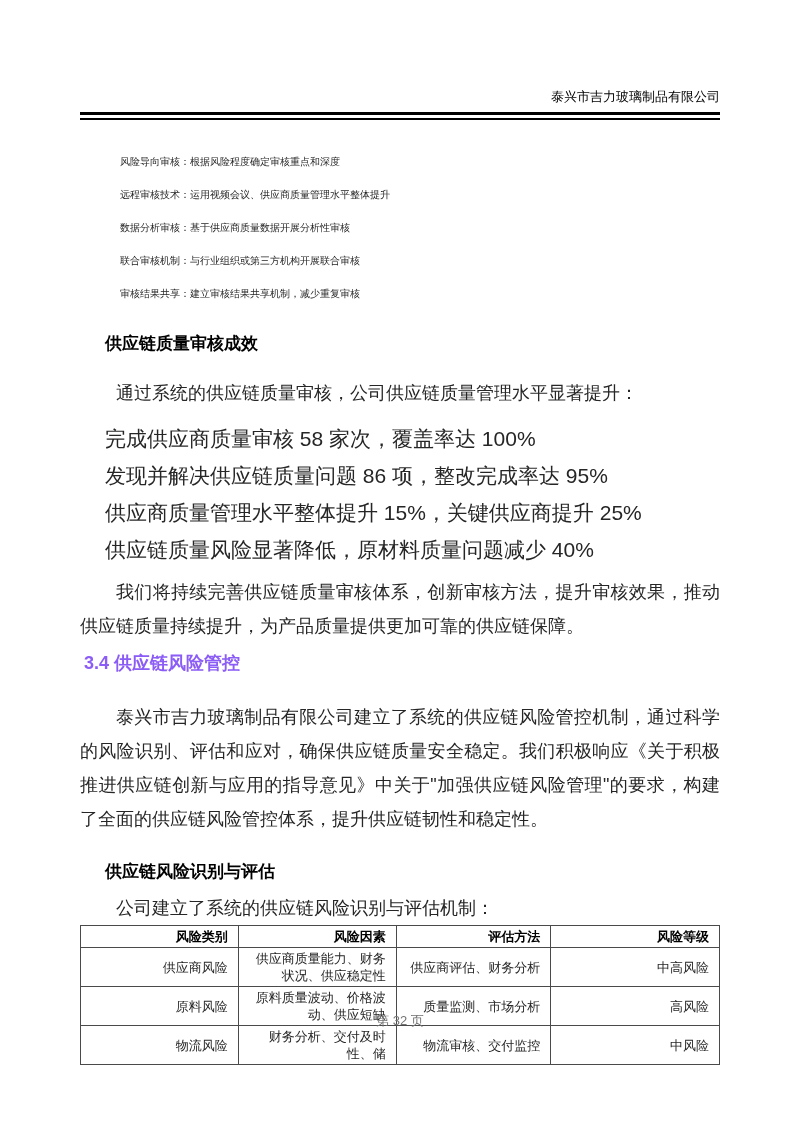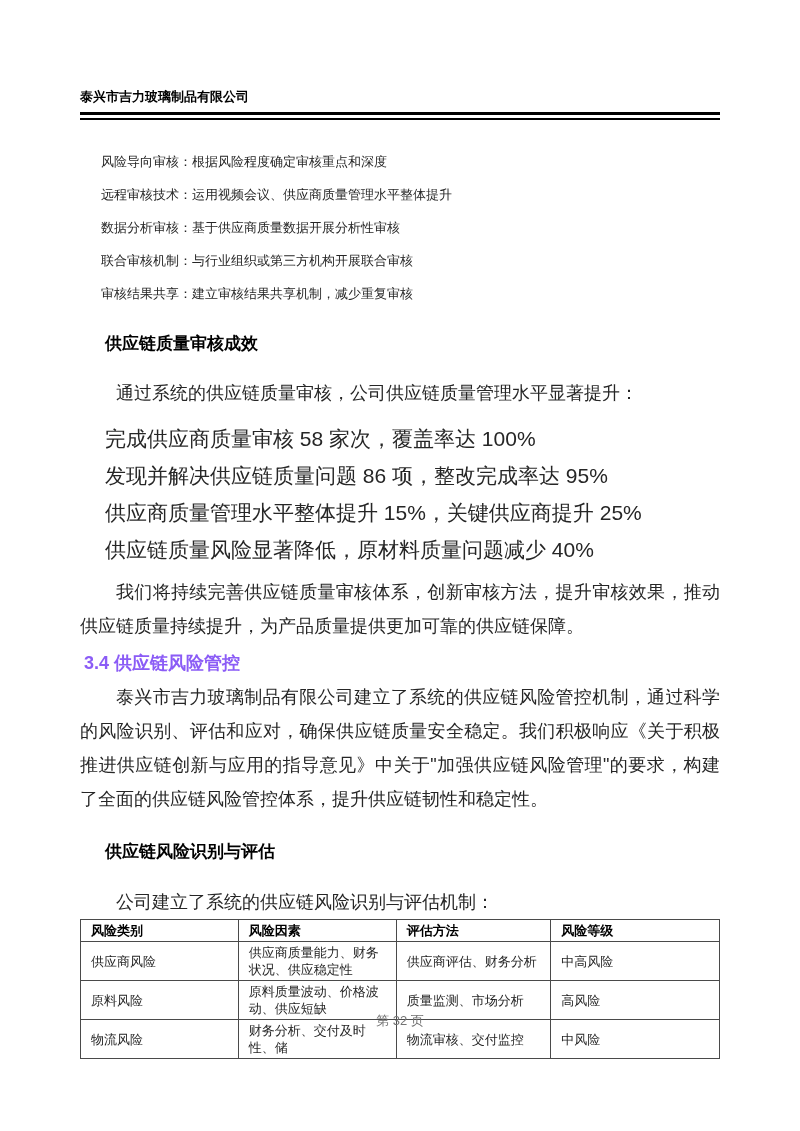--- a/index.html
+++ b/index.html
@@ -11,23 +11,23 @@
     background: #ffffff;
     font-family: "Liberation Sans", sans-serif;
     color: #262626;
     overflow: hidden;
   }
   .page-header {
     position: absolute;
     top: 88px;
     left: 80px;
     right: 80px;
-    text-align: left;
+    text-align: right;
     font-size: 13px;
-    font-weight: bold;
+    font-weight: normal;
     color: #000000;
     line-height: 18px;
   }
   .rule-thick {
     position: absolute;
     top: 112px;
     left: 80px;
     right: 80px;
     height: 3px;
     background: #000000;
@@ -40,22 +40,22 @@
     height: 2px;
     background: #000000;
   }
   .content {
     position: absolute;
     top: 145px;
     left: 80px;
     width: 640px;
   }
   .method-line {
-    margin: 0 0 0 21px;
-    font-size: 13px;
+    margin: 0 0 0 40px;
+    font-size: 10px;
     line-height: 33px;
   }
   .h3 {
     margin: 22px 0 0 25px;
     font-size: 17px;
     line-height: 24px;
     font-weight: bold;
     color: #000000;
   }
   .para {
@@ -72,34 +72,34 @@
   }
   .stats { margin-top: 12px; }
   .closing { margin-top: 9px; }
   .h2 {
     margin: 7px 0 0 4px;
     font-size: 18px;
     line-height: 26px;
     font-weight: bold;
     color: #8b5cf6;
   }
-  .risk-intro { margin-top: 4px; }
+  .risk-intro { margin-top: 24px; }
   .h3-risk { margin-top: 24px; }
-  .table-intro { margin-top: 21px; }
+  .table-intro { margin-top: 7px; }
   table.risk-table {
     margin-top: 0px;
     width: 100%;
     border-collapse: collapse;
     table-layout: fixed;
   }
   table.risk-table th, table.risk-table td {
     border: 1px solid #4a4a4a;
     font-size: 13px;
     line-height: 17px;
-    text-align: left;
+    text-align: right;
     vertical-align: middle;
     padding: 2px 10px;
     color: #262626;
   }
   table.risk-table th {
     font-weight: bold;
     color: #000000;
   }
   .page-footer {
     position: absolute;

